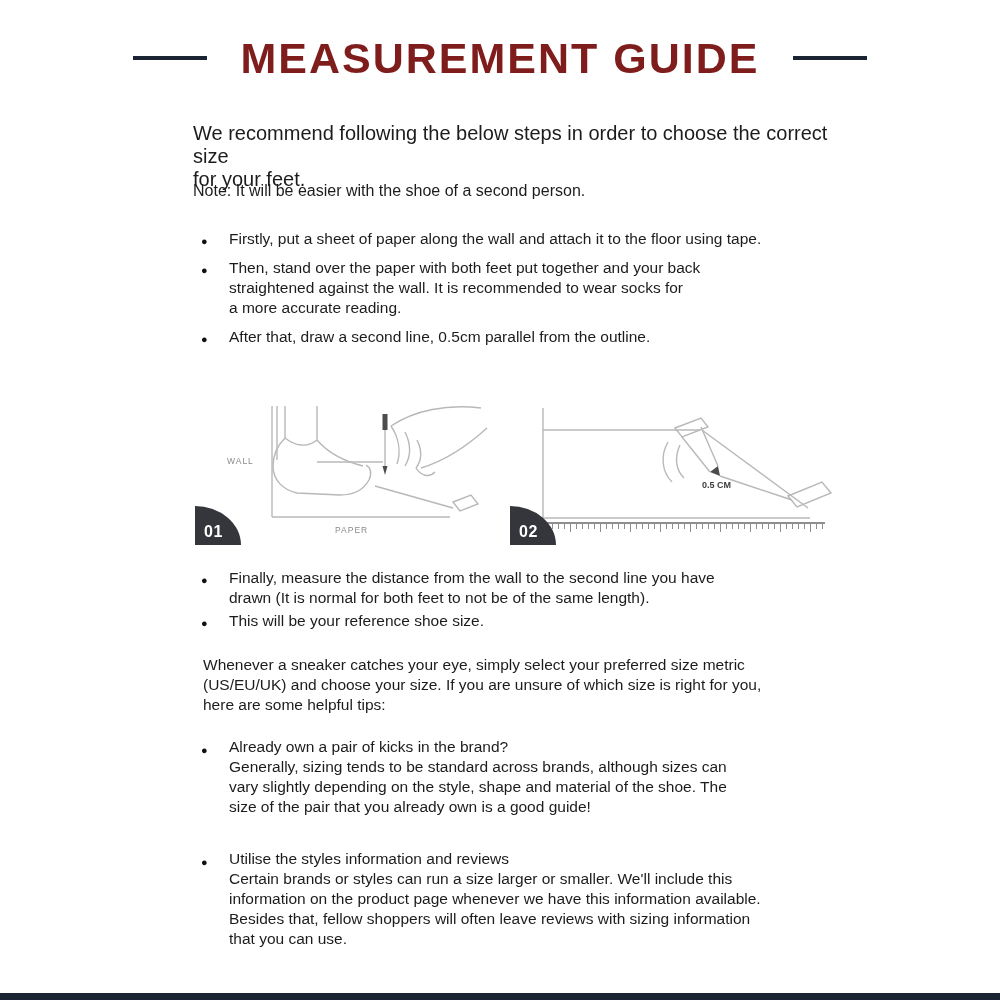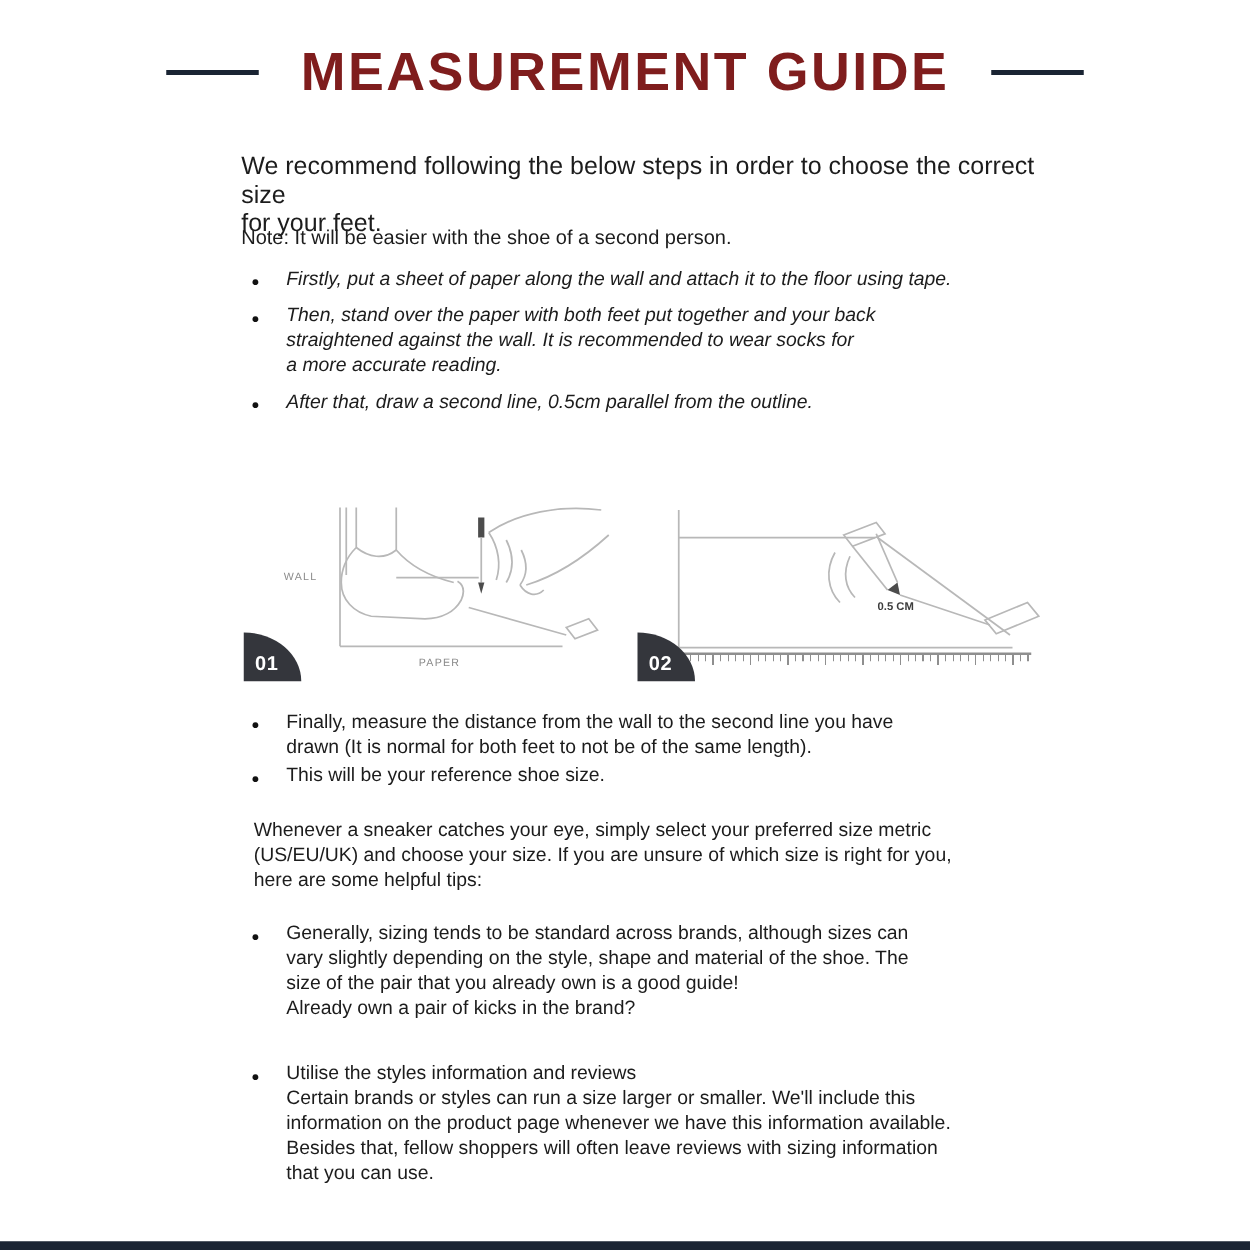--- a/index.html
+++ b/index.html
@@ -37,21 +37,21 @@
 
   ul.bullet-list { list-style: none; position: absolute; }
   ul.bullet-list > li {
     position: relative; padding-left: 29px;
     font-size: 15.5px; line-height: 20px;
   }
   ul.bullet-list > li::before {
     content: "●"; position: absolute; left: 1px; top: 2px;
     font-size: 11px; color: #111;
   }
-  ul.steps-list { left: 200px; top: 214px; width: 680px; font-style: italic; }
+  ul.steps-list { left: 200px; top: 229px; width: 680px; }
   ul.steps-list > li { margin-bottom: 9px; }
   ul.results-list { left: 200px; top: 568px; width: 680px; }
   ul.results-list > li { margin-bottom: 3px; }
 
   .tips-intro {
     position: absolute; left: 203px; top: 655px; width: 680px;
     font-size: 15.5px; line-height: 20px;
   }
   ul.tips-list { left: 200px; top: 737px; width: 680px; }
   ul.tips-list > li { margin-bottom: 32px; }
@@ -183,24 +183,24 @@
 drawn (It is normal for both feet to not be of the same length).</li>
   <li class="pre">This will be your reference shoe size.</li>
 </ul>
 
 <p class="tips-intro pre">Whenever a sneaker catches your eye, simply select your preferred size metric
 (US/EU/UK) and choose your size. If you are unsure of which size is right for you,
 here are some helpful tips:</p>
 
 <ul class="bullet-list tips-list">
   <li>
+    <div class="pre">Already own a pair of kicks in the brand?</div>
     <div class="pre">Generally, sizing tends to be standard across brands, although sizes can
 vary slightly depending on the style, shape and material of the shoe. The
 size of the pair that you already own is a good guide!</div>
-    <div class="pre">Already own a pair of kicks in the brand?</div>
   </li>
   <li>
     <div class="pre">Utilise the styles information and reviews</div>
     <div class="pre">Certain brands or styles can run a size larger or smaller. We'll include this
 information on the product page whenever we have this information available.
 Besides that, fellow shoppers will often leave reviews with sizing information
 that you can use.</div>
   </li>
 </ul>
 

